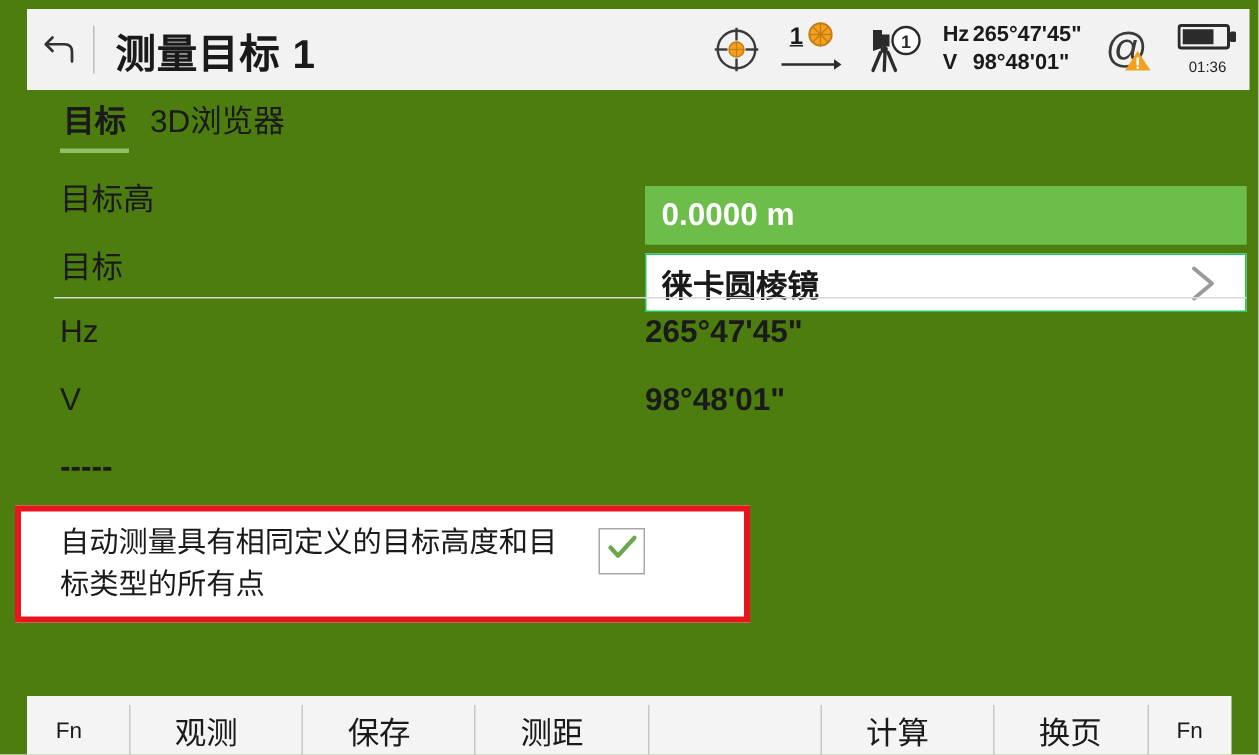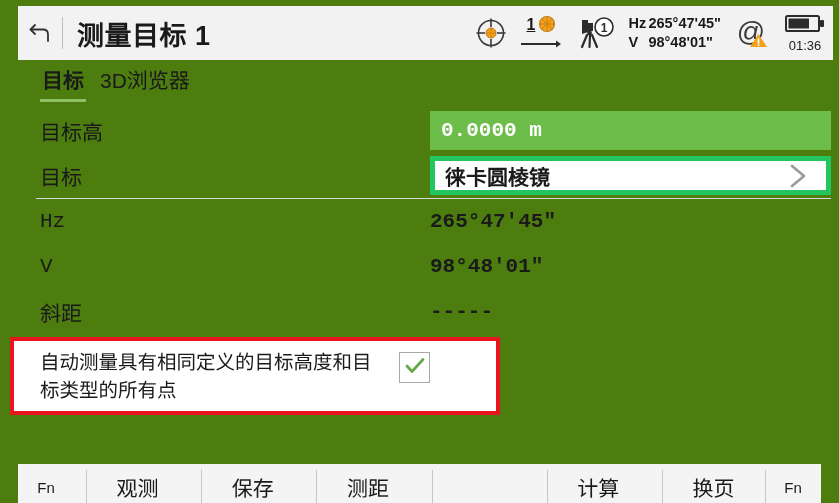--- a/index.html
+++ b/index.html
@@ -107,21 +107,21 @@
   }
   .st-at { position: relative; margin-left: 16px; }
   .battery-wrap {
     display: flex;
     flex-direction: column;
     align-items: center;
     margin-left: 14px;
     line-height: 1;
   }
   .battery-time {
-    font-size: 13px;
+    font-size: 10px;
     margin-top: 3px;
     color: #222;
   }
 
   
   .tabs {
     position: absolute;
     left: 40px;
     top: 62px;
     display: flex;
@@ -147,52 +147,51 @@
     top: 108px;
     width: 839px;
   }
   .frow {
     position: relative;
     display: flex;
     align-items: center;
     height: 45px;
     padding-left: 40px;
     box-sizing: border-box;
-    font-family: Liberation Mono, monospace;
   }
   .frow .flabel {
     font-size: 21px;
     width: 390px;
     flex: 0 0 auto;
     white-space: nowrap;
   }
   .frow .fvalue {
     font-size: 21px;
     font-weight: bold;
     white-space: nowrap;
   }
   .field {
     position: absolute;
     left: 430px;
     right: 8px;
-    top: 3px;
+    top: 16px;
     height: 39px;
     box-sizing: border-box;
     display: flex;
     align-items: center;
     justify-content: center;
   }
   .field-green {
     background: #6dbd4b;
     border: 1px solid #6dbd4b;
     color: #ffffff;
   }
   .field-white {
     background: #ffffff;
-    border: 5px solid #22c55e;
+    border: 1px solid #22c55e;
     color: #1a1a1a;
   }
   .field .ftext {
     font-size: 21px;
     font-weight: bold;
     padding-left: 10px;
     white-space: nowrap;
     flex: 1 1 auto;
     overflow: hidden;
   }
@@ -426,21 +425,20 @@
       <span class="flabel">Hz</span>
       <span class="fvalue">265°47'45"</span>
     </div>
 
     <div class="frow">
       <span class="flabel">V</span>
       <span class="fvalue">98°48'01"</span>
     </div>
 
     <div class="frow">
-      <span class="flabel">斜距</span>
       <span class="fvalue">-----</span>
     </div>
 
   </div>
 
   <div class="hl-box">
     <div class="hl-inner">
       <div class="hl-text">自动测量具有相同定义的目标高度和目标类型的所有点</div>
       <div class="checkbox">
         <span>

